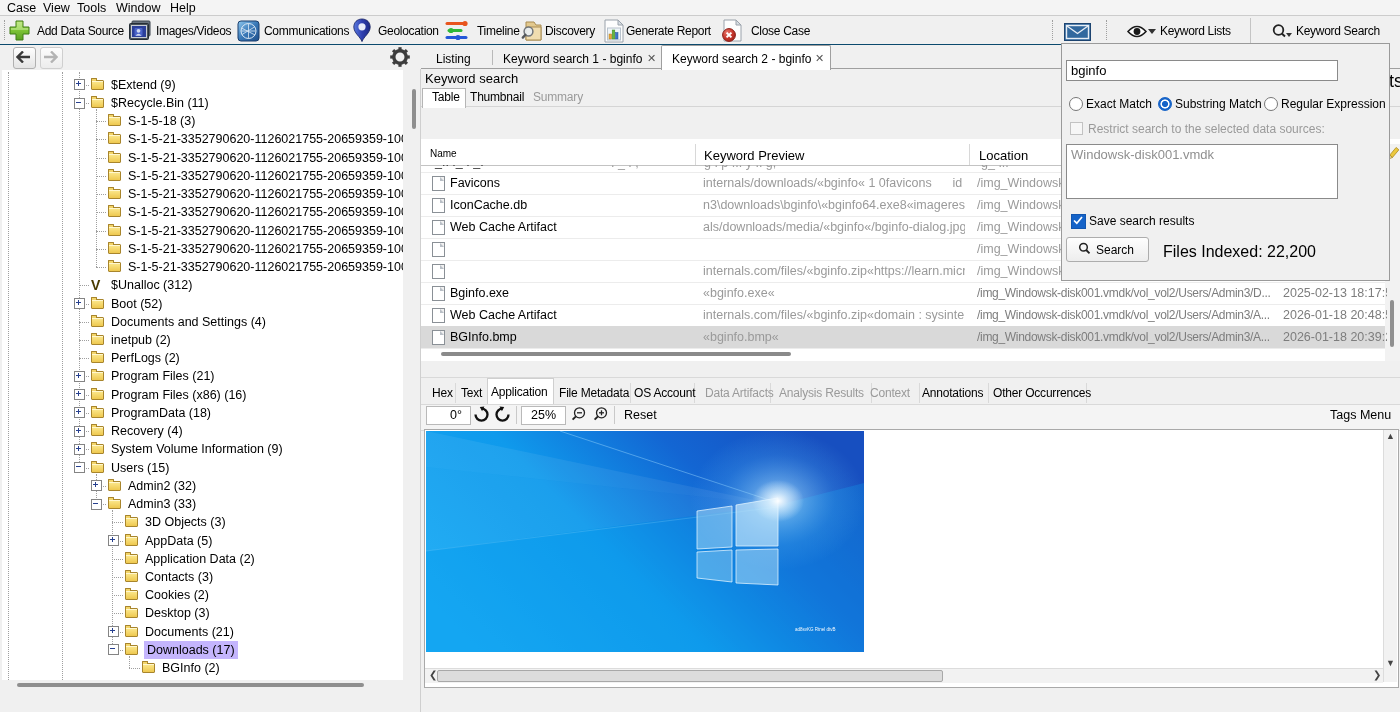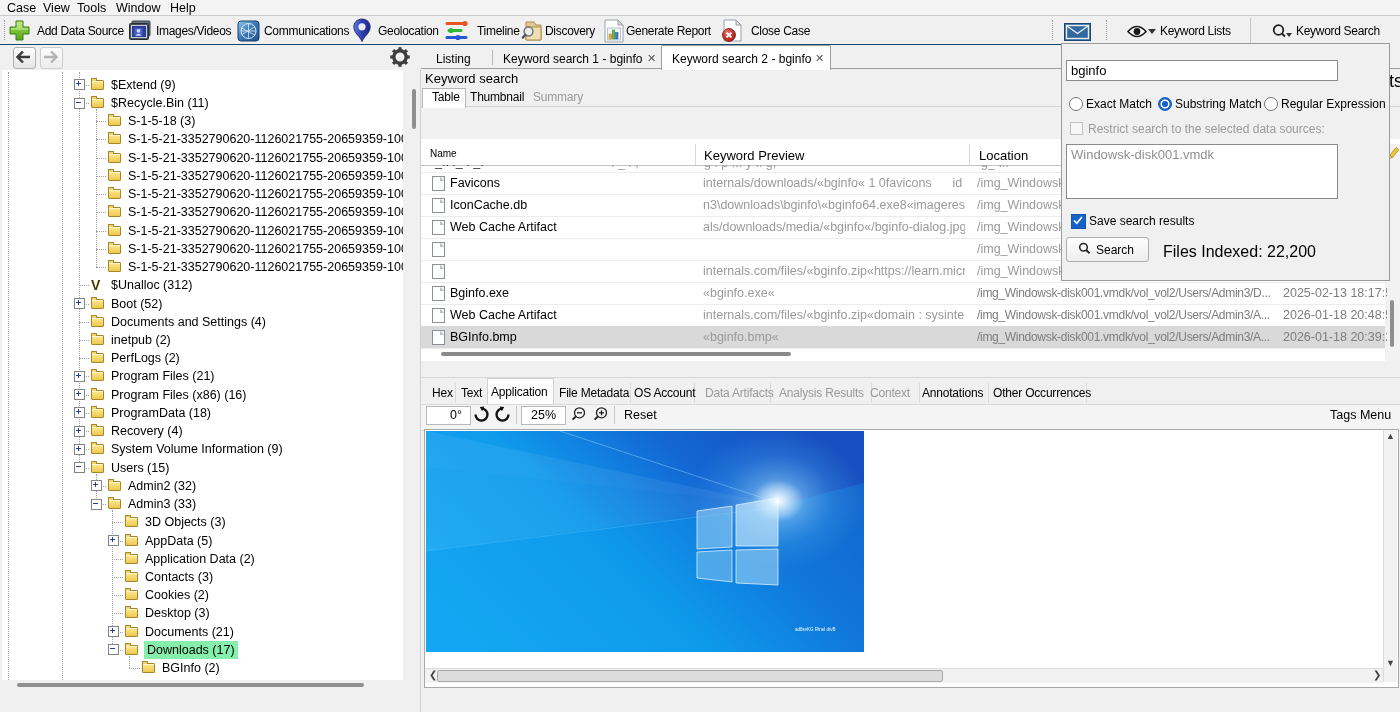--- a/index.html
+++ b/index.html
@@ -330,21 +330,21 @@
       <i class="ph"></i>
       <i class="pv"></i>
     </div>
 <div class="fold" style="left:125px;top:627px"></div>
 <span class="trow" style="left:145px;top:623px">Documents (21)</span>
 <div class="doth" style="left:117px;top:650px;width:6px"></div>
 <div class="exp" style="left:108px;top:644px">
       <i class="ph"></i>
     </div>
 <div class="fold" style="left:125px;top:645px"></div>
-<span class="trow" style="left:144px;top:641px;background:#86efac;padding:0 3px">Downloads (17)</span>
+<span class="trow" style="left:144px;top:641px;background:#c4b5fd;padding:0 3px">Downloads (17)</span>
 <div class="doth" style="left:129px;top:668px;width:11px"></div>
 <div class="fold" style="left:142px;top:663px"></div>
 <span class="trow" style="left:162px;top:659px">BGInfo (2)</span>
 <div class="ab" style="left:403px;top:70px;width:17px;height:610px;background:#f0f0f0"></div>
     <div class="ab" style="left:412px;top:89px;width:4px;height:40px;background:#8f8f8f;border-radius:2px"></div>
 <div class="ab" style="left:17px;top:683px;width:347px;height:4px;background:#8f8f8f;border-radius:2px"></div>
 <div class="vline" style="left:420px;top:69px;height:643px;background:#cfcfcf"></div>
     <span class="tlab" style="left:425px;top:71px;font-size:13px">Keyword search</span>
 <div class="hline" style="left:421px;top:106px;width:979px;background:#d5d5d5"></div>
 <div class="ab" style="left:422px;top:88px;width:42px;height:19px;background:#fff;border:1px solid #b5b5b5;border-bottom:none"></div>

